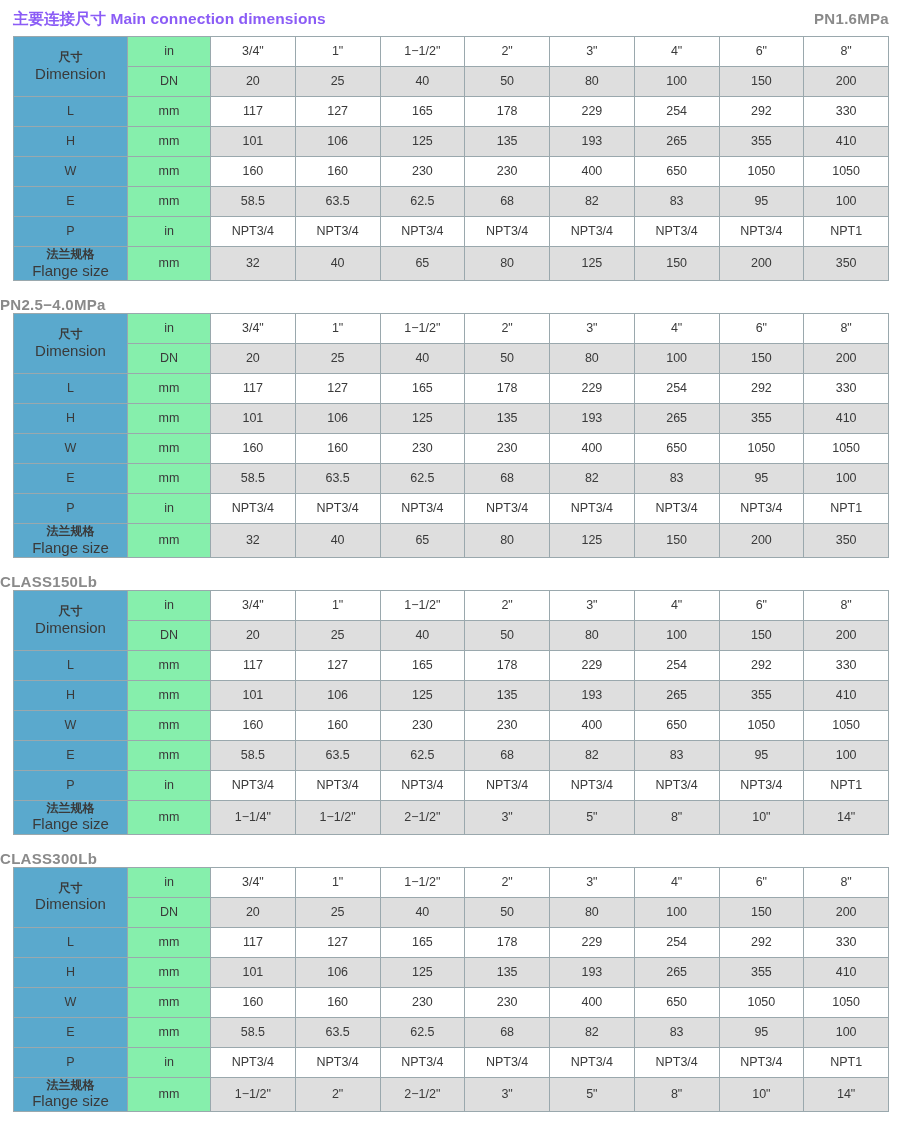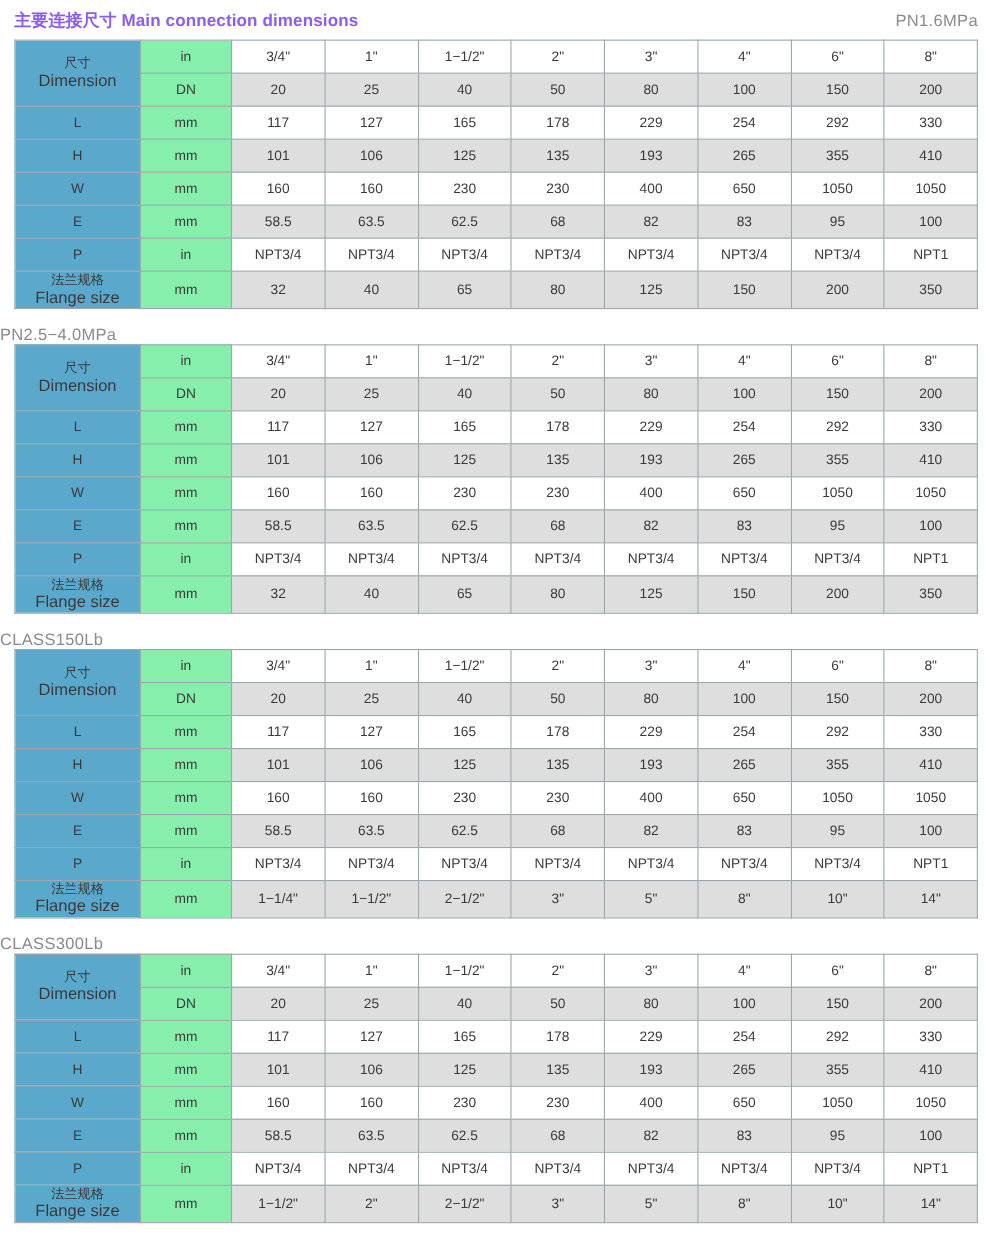--- a/index.html
+++ b/index.html
@@ -35,21 +35,21 @@
     font-size: 15.5px;
     font-weight: bold;
     color: #8b5cf6;
     letter-spacing: 0.1px;
     white-space: nowrap;
   }
   .doc-title .zh { letter-spacing: 0px; }
 
   .section-tag {
     font-size: 15px;
-    font-weight: normal;
+    font-weight: bold;
     color: #8a8a8a;
     letter-spacing: 0.3px;
     white-space: nowrap;
     text-align: right;
   }
 
   
   .tag-row {
     display: flex;
     padding: 0 11px 0 0;
@@ -82,21 +82,21 @@
     width: 114px;
     background: #5aa9cd;
     color: #ffffff;
     font-size: 12.5px;
     border-color: #4e9cbf;
   }
   td.lbl.two-line {
     font-size: 11.5px;
     line-height: 1.22;
   }
-  td.lbl .zh { display: block; font-size: 12px; }
+  td.lbl .zh { display: block; font-size: 12px; font-weight: bold; }
   td.lbl .en { display: block; font-size: 15px; }
 
   
   td.unit {
     width: 83px;
     background: #86efac;
     color: #ffffff;
     font-size: 12.5px;
     border-color: #4e9cbf;
   }

